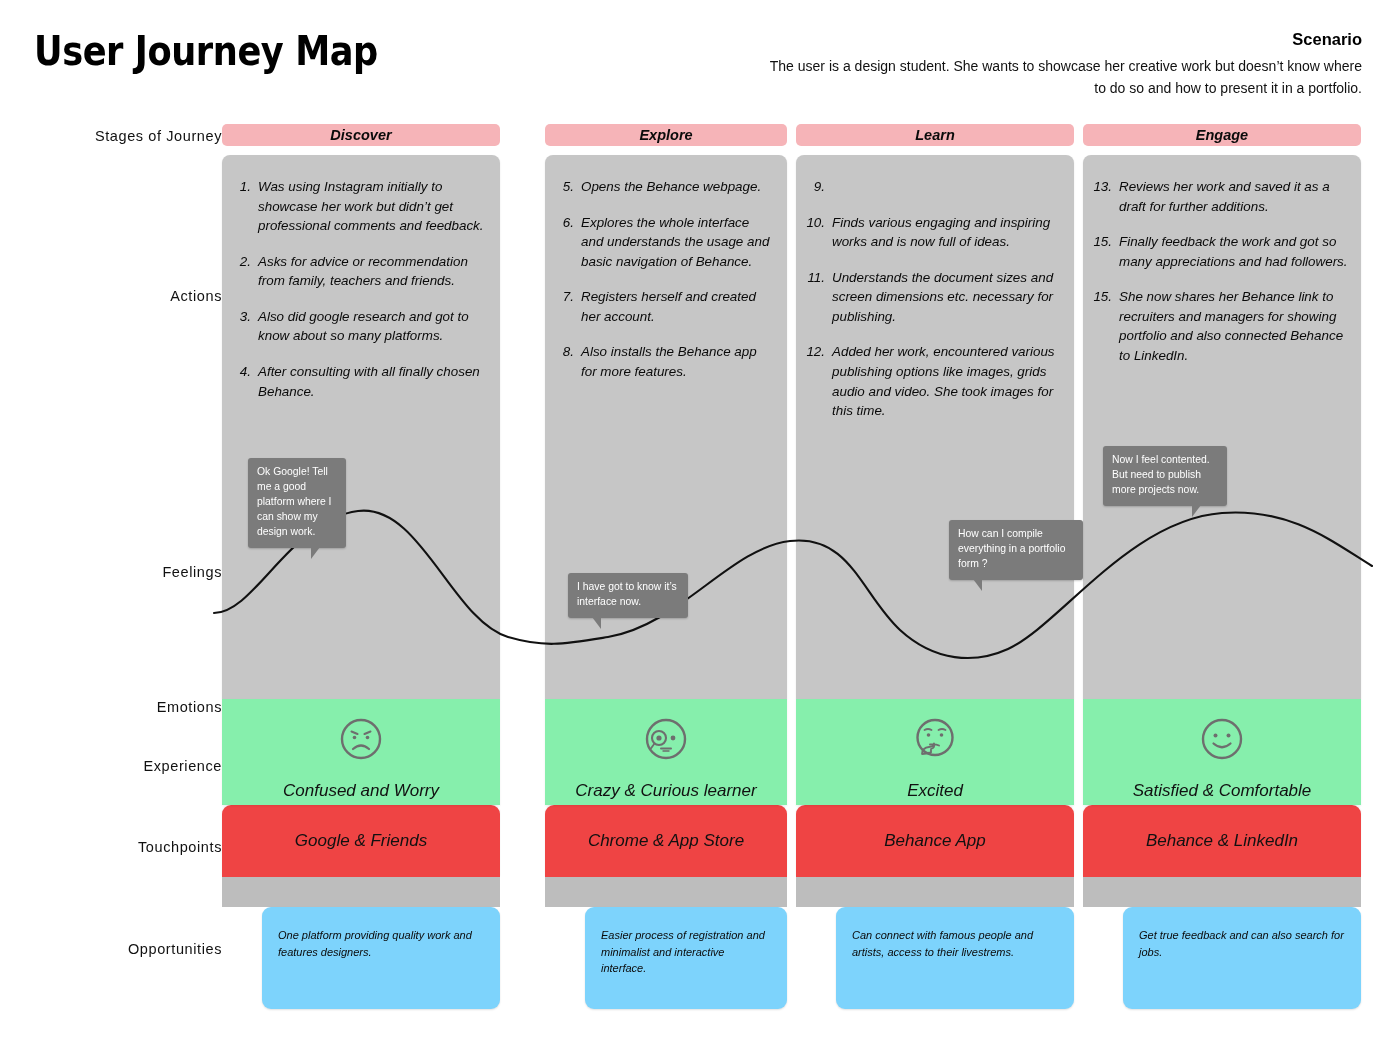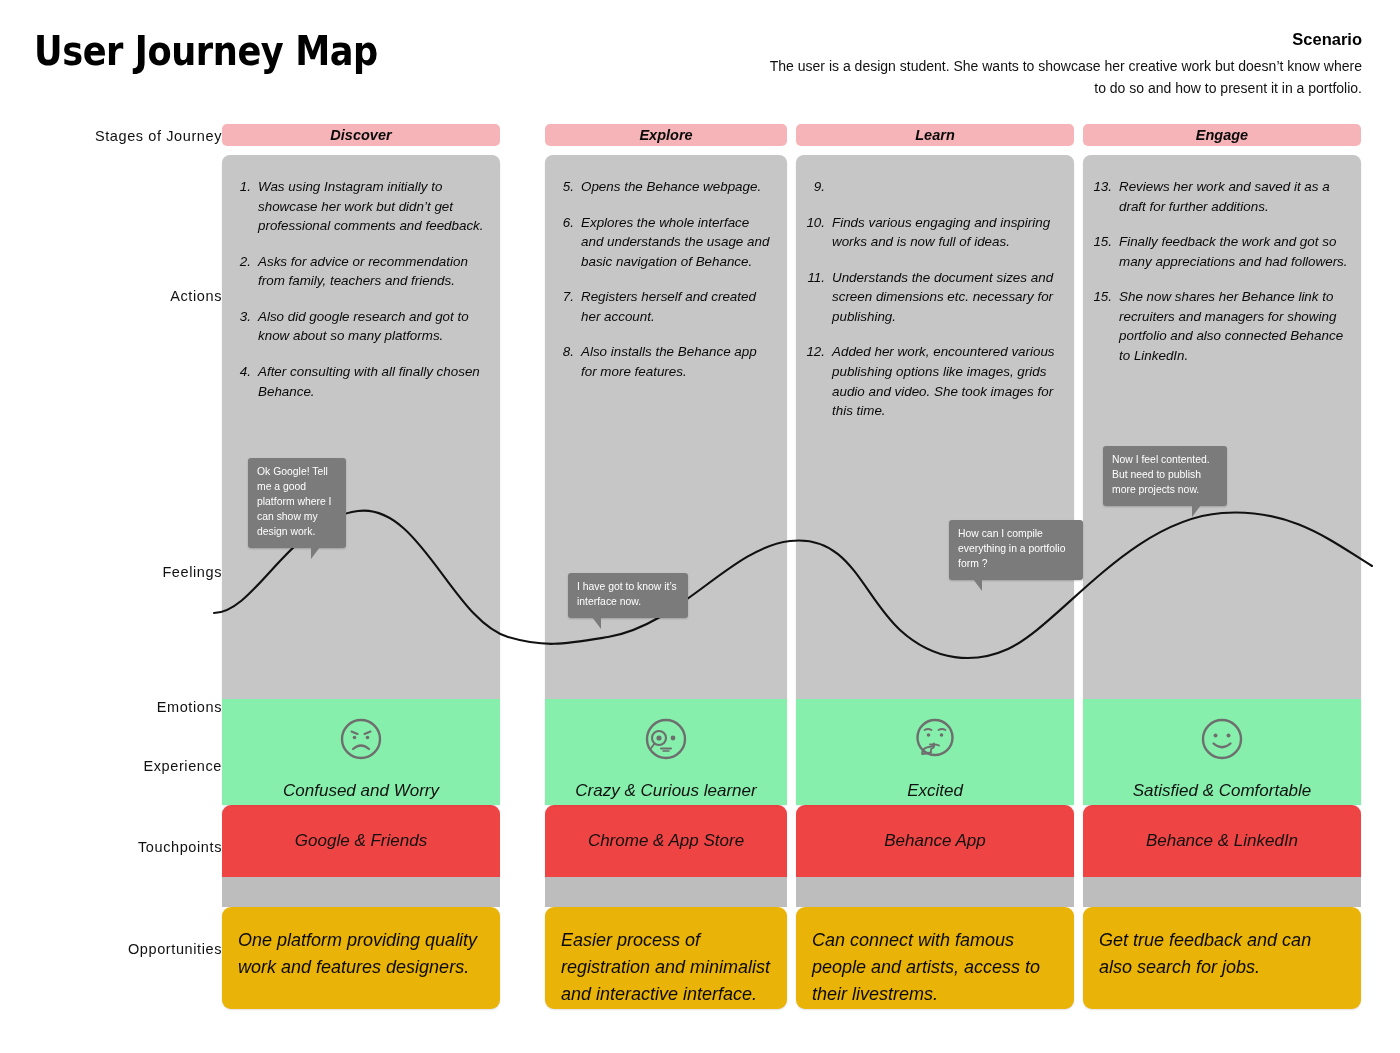--- a/index.html
+++ b/index.html
@@ -163,28 +163,29 @@
     align-items: center;
     justify-content: center;
     font-size: 17px;
     color: #111;
     box-shadow: 0 -1px 2px rgba(0,0,0,0.07);
   }
   .touch-spacer { height: 30px; background: #bdbdbd; }
 
   
   .panel-opps {
-    background: #eab308;
+    background: #7dd3fc;
     border-radius: 9px;
     height: 102px;
     padding: 20px 16px 0 16px;
-    font-size: 18px;
+    font-size: 11px;
     line-height: 1.5;
     color: #0a0a0a;
     box-shadow: 0 1px 2px rgba(0,0,0,0.12);
+    margin-left: 40px;
   }
 
   
   #curve-layer {
     position: absolute;
     left: 0;
     top: 0;
     width: 1400px;
     height: 1053px;
     pointer-events: none;

